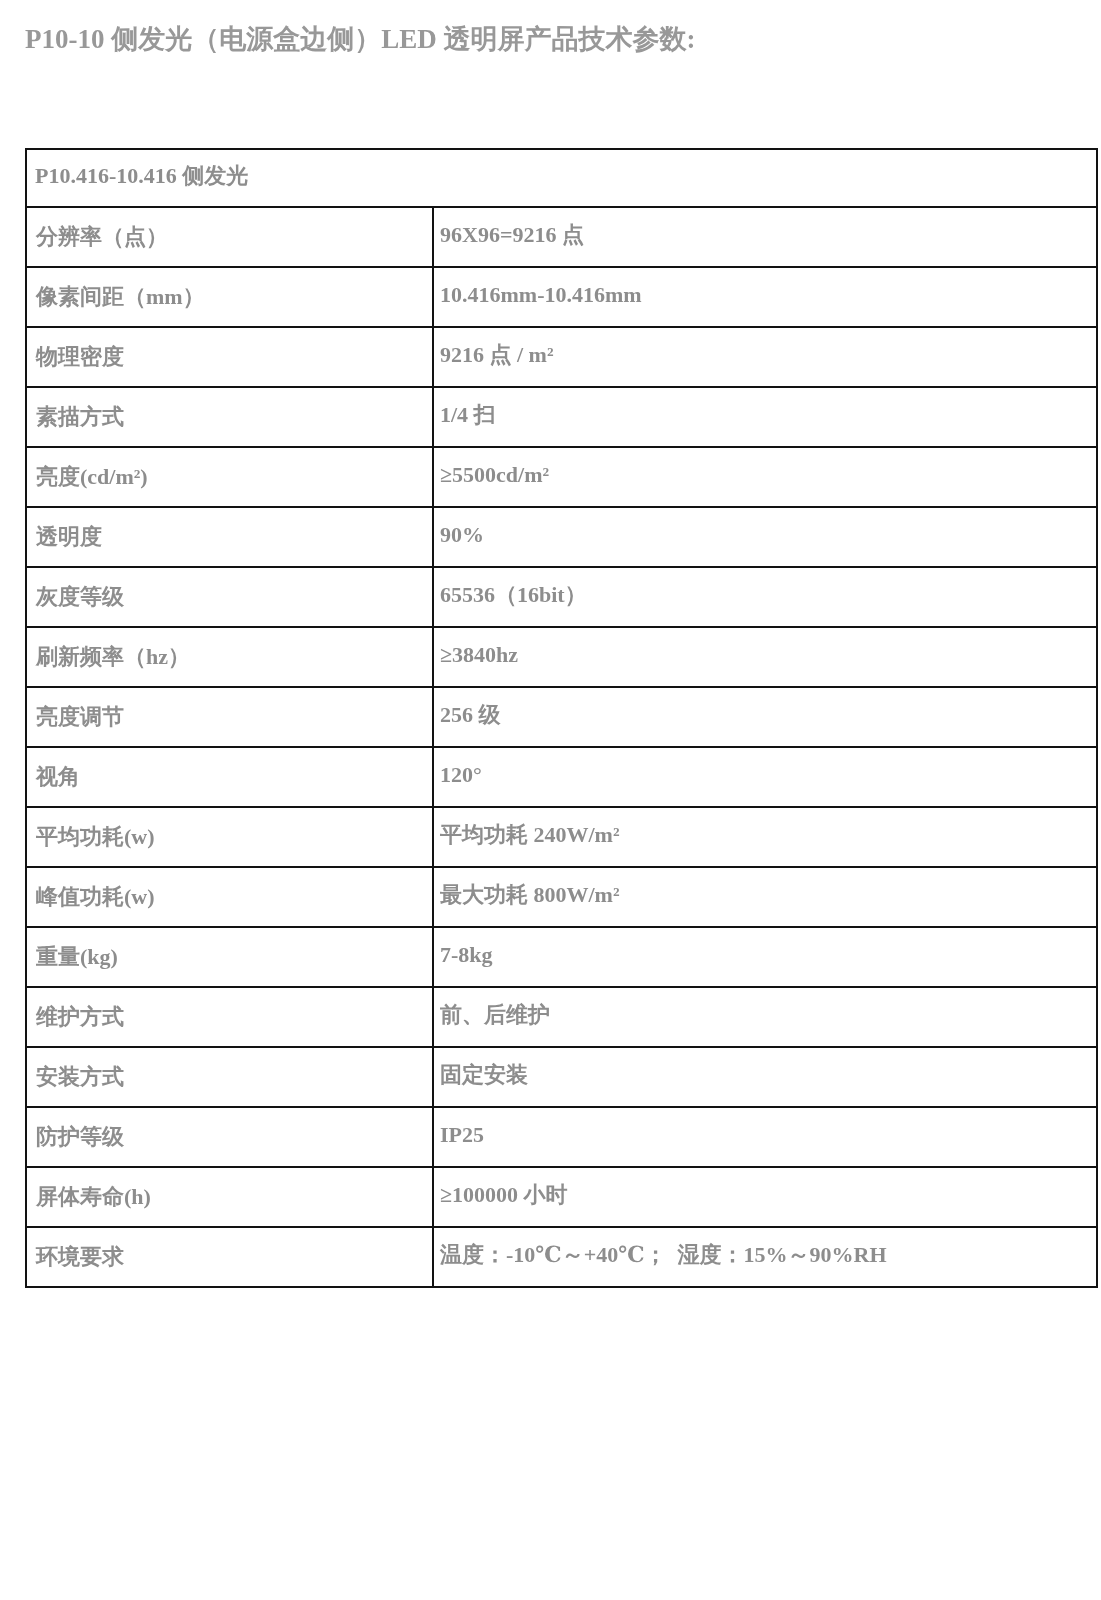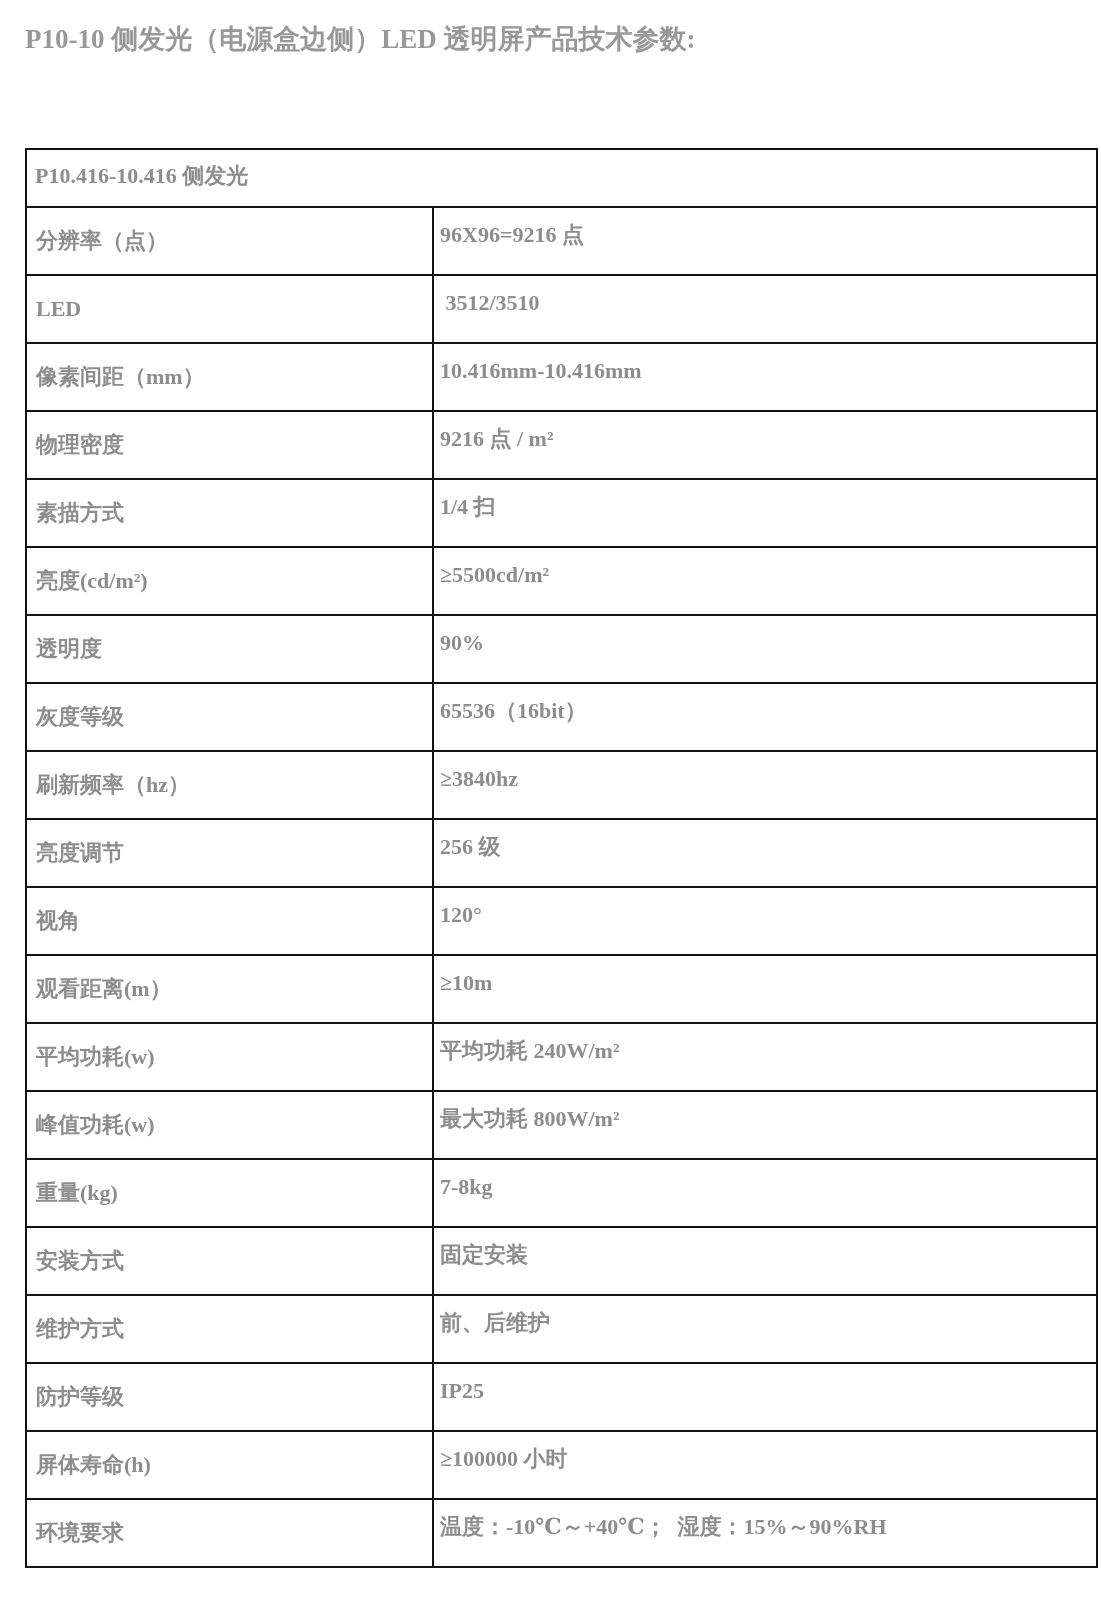--- a/index.html
+++ b/index.html
@@ -45,21 +45,21 @@
     overflow: hidden;
   }
   table.spec-table th.header-cell {
     height: 52px;
     padding: 0 6px 4px 8px;
   }
   table.spec-table td {
     height: 54px;
   }
   td.label-cell   { padding: 0 6px 0 9px; margin-top: 48px; }
-  td.value-cell   { padding: 0 6px 12px 6px; }
+  td.value-cell   { padding: 0 6px 4px 6px; }
 </style>
 </head>
 <body>
 
 <div class="page">
 
   <h1 class="doc-title">P10-10 侧发光（电源盒边侧）LED 透明屏产品技术参数:</h1>
 
   <table class="spec-table">
     <colgroup>
@@ -70,24 +70,20 @@
       <tr>
         <th class="header-cell" colspan="2">P10.416-10.416 侧发光</th>
       </tr>
     </thead>
     <tbody id="rows-body">
   <tr>
     <td class="label-cell">分辨率（点）</td>
     <td class="value-cell">96X96=9216 点</td>
   </tr>
 
-  <tr>
-    <td class="label-cell">LED</td>
-    <td class="value-cell"> 3512/3510</td>
-  </tr>
 
   <tr>
     <td class="label-cell">像素间距（mm）</td>
     <td class="value-cell">10.416mm-10.416mm</td>
   </tr>
 
   <tr>
     <td class="label-cell">物理密度</td>
     <td class="value-cell">9216 点 / m²</td>
   </tr>
@@ -121,51 +117,47 @@
   <tr>
     <td class="label-cell">亮度调节</td>
     <td class="value-cell">256 级</td>
   </tr>
 
   <tr>
     <td class="label-cell">视角</td>
     <td class="value-cell">120°</td>
   </tr>
 
-  <tr>
-    <td class="label-cell">观看距离(m）</td>
-    <td class="value-cell">≥10m</td>
-  </tr>
 
 
   <tr>
     <td class="label-cell">平均功耗(w)</td>
     <td class="value-cell">平均功耗 240W/m²</td>
   </tr>
 
   <tr>
     <td class="label-cell">峰值功耗(w)</td>
     <td class="value-cell">最大功耗 800W/m²</td>
   </tr>
 
 
 
   <tr>
     <td class="label-cell">重量(kg)</td>
     <td class="value-cell">7-8kg</td>
   </tr>
 
   <tr>
-    <td class="label-cell">安装方式</td>
-    <td class="value-cell">固定安装</td>
+    <td class="label-cell">维护方式</td>
+    <td class="value-cell">前、后维护</td>
   </tr>
 
   <tr>
-    <td class="label-cell">维护方式</td>
-    <td class="value-cell">前、后维护</td>
+    <td class="label-cell">安装方式</td>
+    <td class="value-cell">固定安装</td>
   </tr>
 
   <tr>
     <td class="label-cell">防护等级</td>
     <td class="value-cell">IP25</td>
   </tr>
 
   <tr>
     <td class="label-cell">屏体寿命(h)</td>
     <td class="value-cell">≥100000 小时</td>

